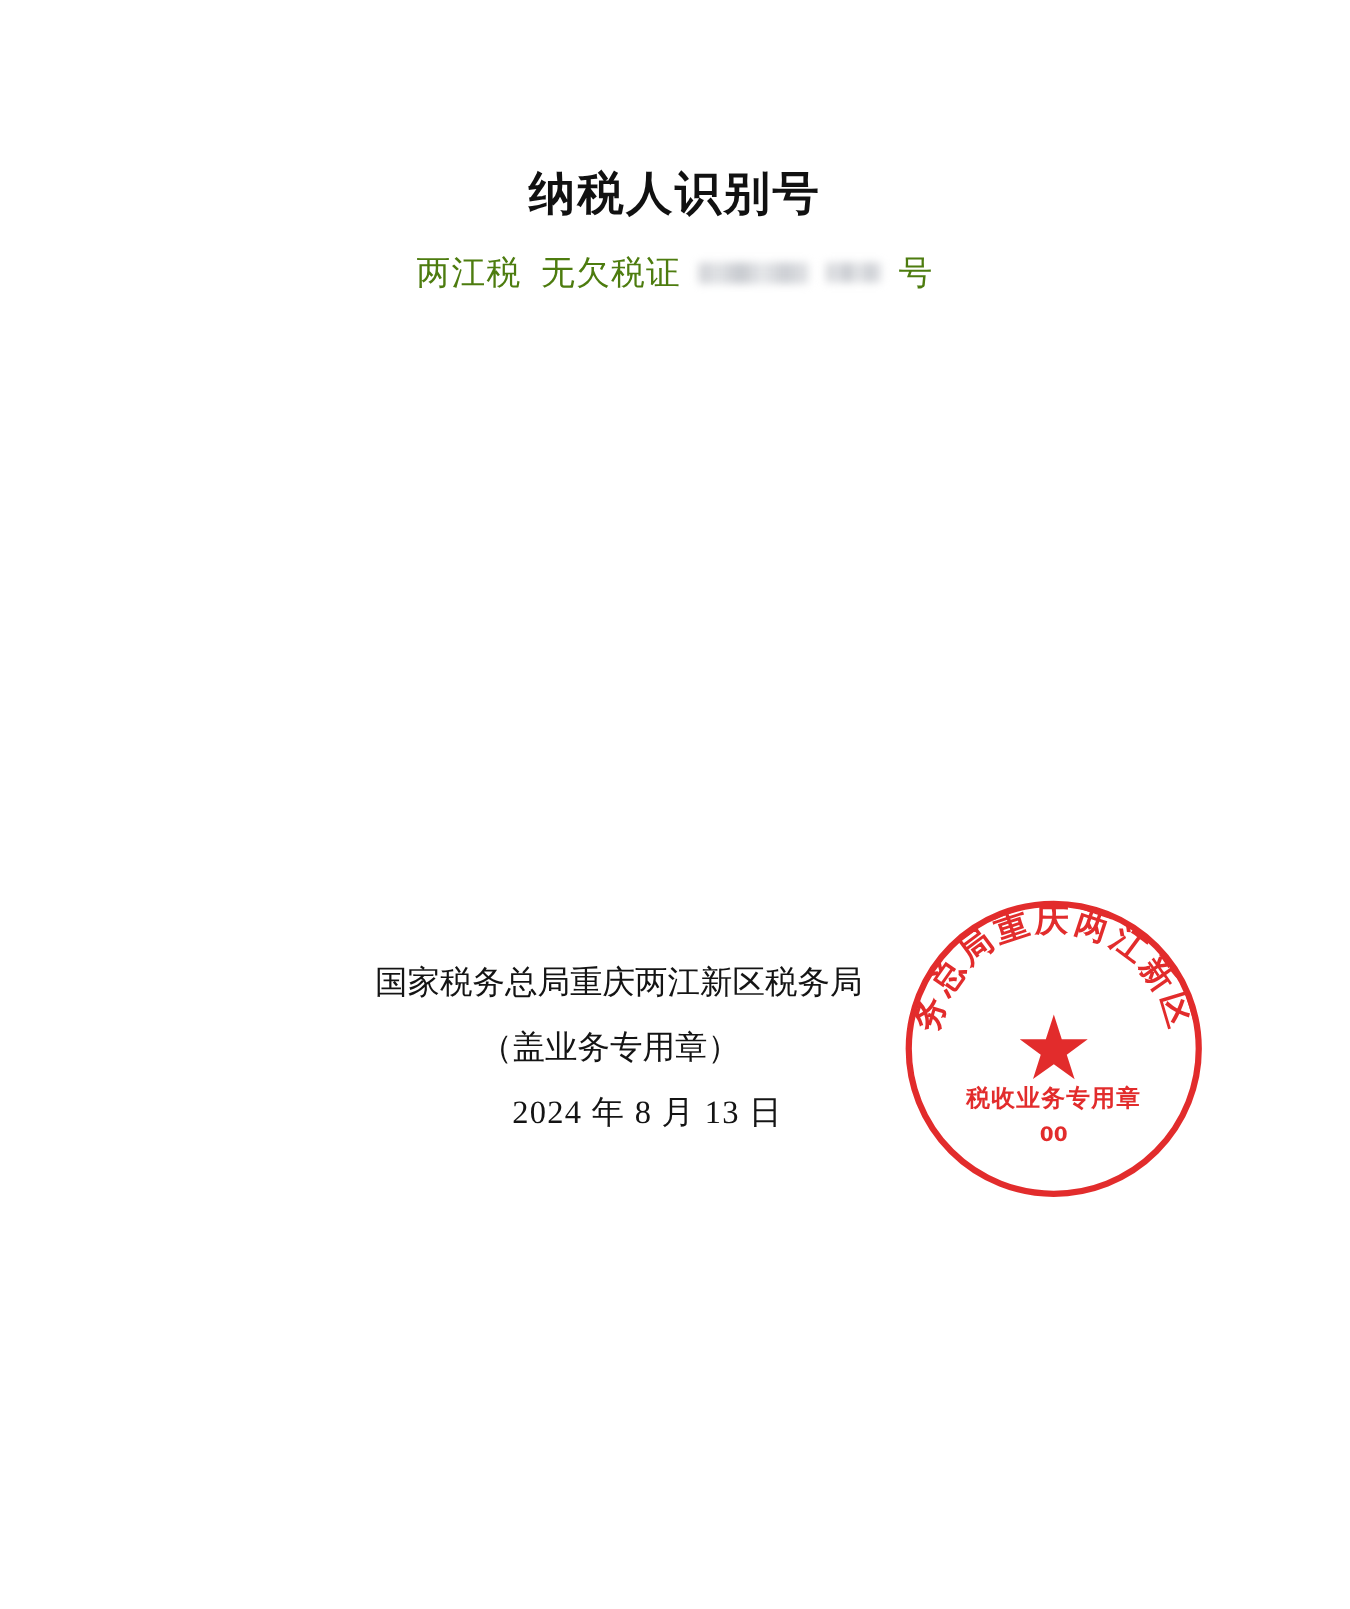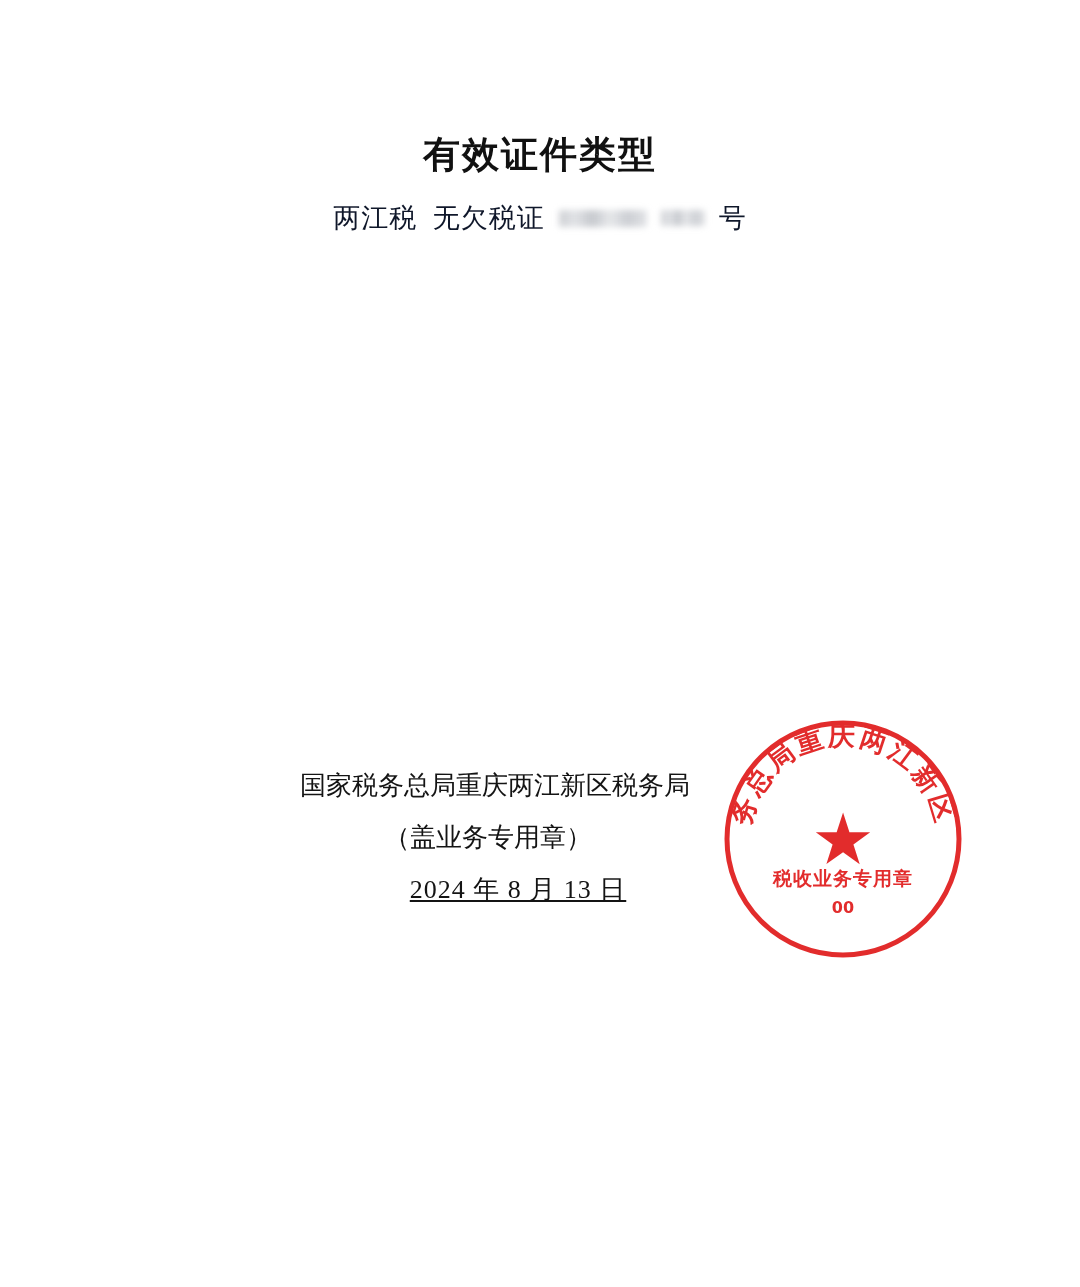--- a/index.html
+++ b/index.html
@@ -36,21 +36,21 @@
   }
 
   .doc-subtitle {
     position: absolute;
     top: 200px;
     left: 0;
     right: 0;
     text-align: center;
     font-size: 27px;
     letter-spacing: 1px;
-    color: #0f172a;
+    color: #4d7c0f;
     display: flex;
     justify-content: center;
     align-items: center;
     gap: 14px;
   }
   .doc-subtitle .seg { white-space: pre; }
 
   
   .redact {
     display: inline-block;
@@ -101,21 +101,21 @@
     font-size: 26px;
     line-height: 52px;
     color: #141414;
   }
   .sign-line {
     text-align: center;
     padding-right: 80px;
   }
   .sign-line.org { padding-right: 90px; }
   .sign-line.seal-note { padding-right: 104px; }
-  .sign-line.date { padding-right: 44px; letter-spacing: 1px; text-decoration: underline; }
+  .sign-line.date { padding-right: 44px; letter-spacing: 1px; }
 
   
   .seal {
     position: absolute;
     left: 722px;
     top: 718px;
     width: 242px;
     height: 242px;
     pointer-events: none;
     opacity: 0.92;
@@ -153,21 +153,21 @@
     font-size: 16px;
     font-weight: bold;
     font-family: "DejaVu Sans", "Liberation Sans", sans-serif;
   }
 </style>
 </head>
 <body>
 
 <div class="page">
 
-  <div class="doc-title">有效证件类型</div>
+  <div class="doc-title">纳税人识别号</div>
 
   <div class="doc-subtitle">
     <span class="seg">两江税  无欠税证</span>
     <span class="redact r-no1"></span>
     <span class="redact r-no2"></span>
     <span class="seg">号</span>
   </div>
 
 
   <div class="sign-block">

